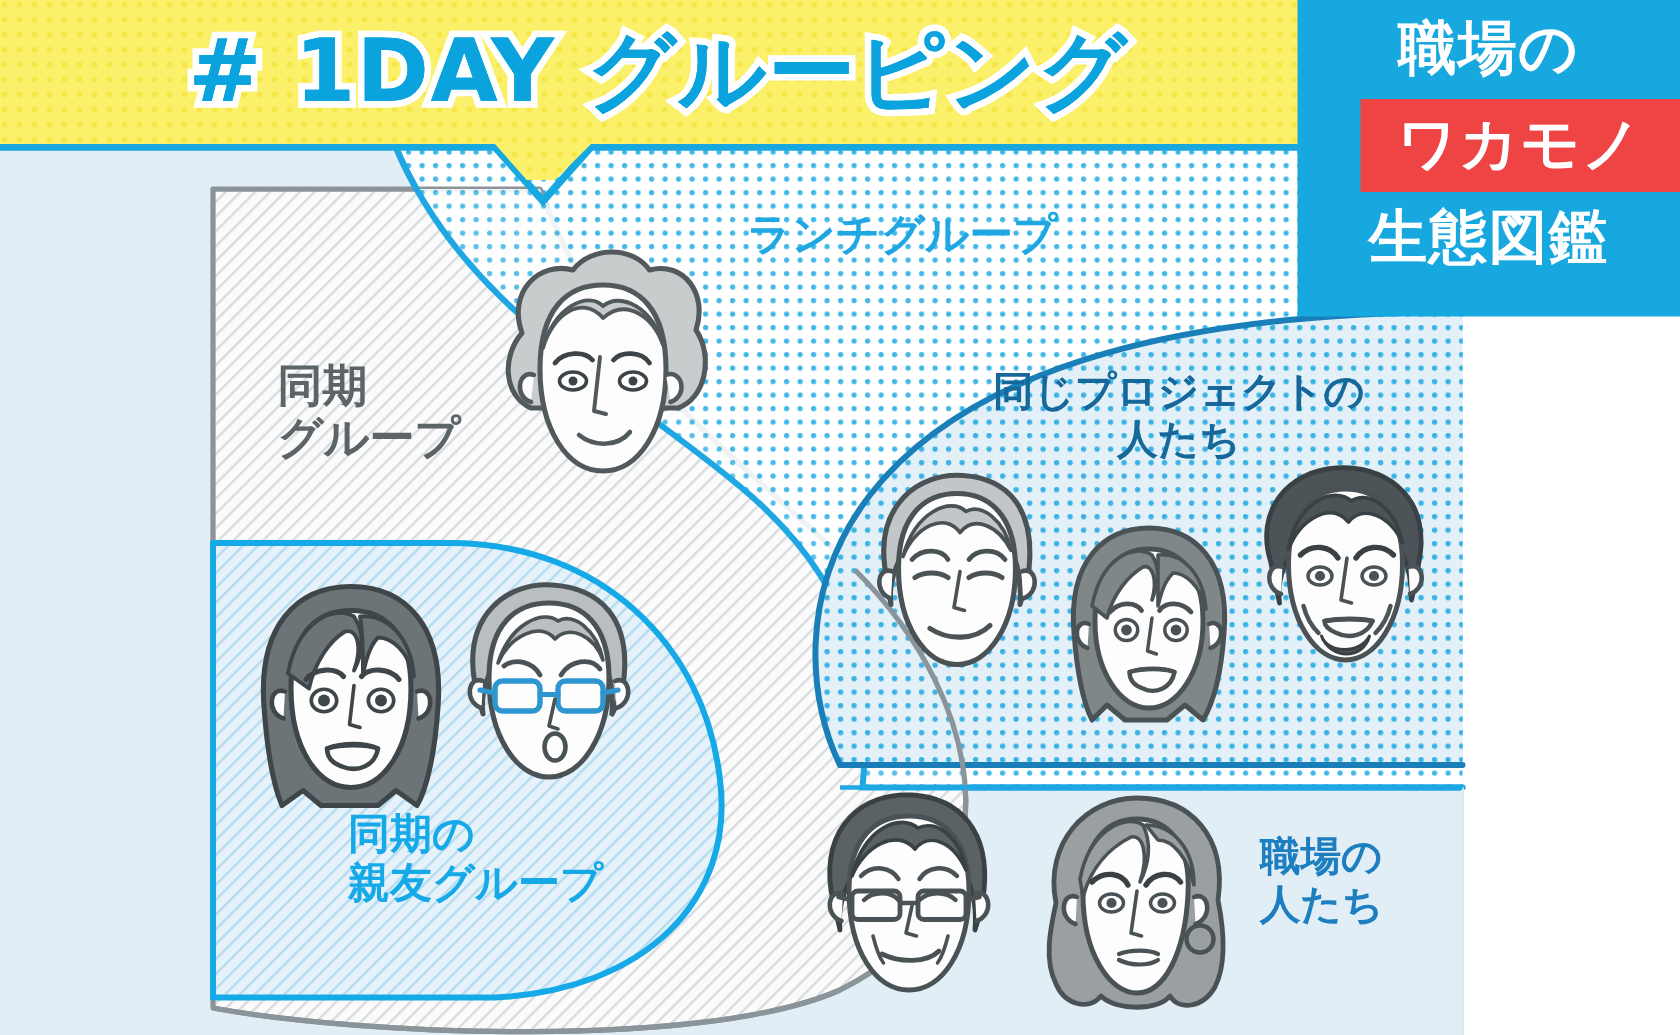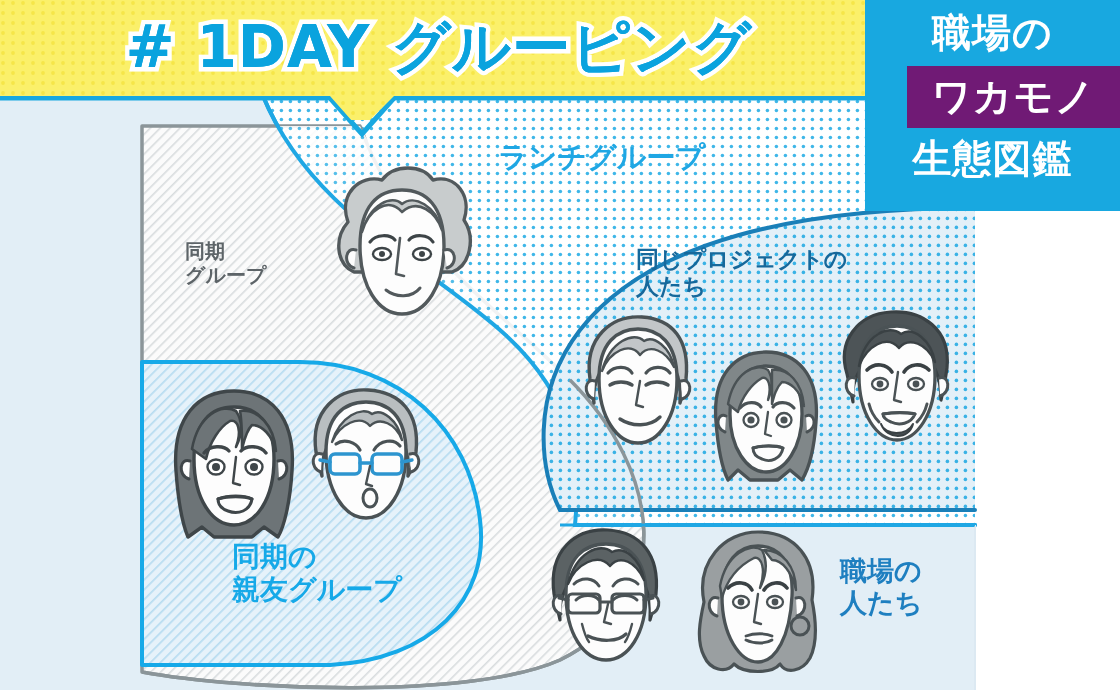--- a/index.html
+++ b/index.html
@@ -28,33 +28,33 @@
   }
 
   
   #badge{position:absolute;right:0;top:0;width:255px;height:211px;background:#18a8e0;z-index:45;}
   #badge .line{
     color:#ffffff;font-size:39px;font-weight:bold;line-height:1.06;
     text-align:center;font-family:"DejaVu Sans","Liberation Sans",sans-serif;
     letter-spacing:1px;
   }
   #badge-l1{position:absolute;left:0;right:0;top:12px;}
-  #badge-l2wrap{position:absolute;left:42px;right:0;top:66px;height:62px;background:#701a75;display:flex;align-items:center;justify-content:center;}
+  #badge-l2wrap{position:absolute;left:42px;right:0;top:66px;height:62px;background:#ef4444;display:flex;align-items:center;justify-content:center;}
   #badge-l3{position:absolute;left:0;right:0;top:138px;}
   #badge-tick{position:absolute;left:14px;top:96px;width:34px;height:3px;background:#18a8e0;z-index:46;}
 
   
   #venn{position:absolute;left:0;top:0;width:1120px;height:690px;z-index:10;}
 
   
   .lbl{position:absolute;font-weight:bold;line-height:1.18;white-space:pre-line;z-index:30;
        font-family:Liberation Serif, serif;}
-  #lbl-douki{left:185px;top:240px;width:200px;font-size:20px;color:#5d6468;text-align:left;}
+  #lbl-douki{left:185px;top:240px;width:200px;font-size:30px;color:#5d6468;text-align:left;}
   #lbl-lunch{left:498px;top:140px;font-size:29px;color:#1fa7e4;}
-  #lbl-project{left:636px;top:246px;width:300px;font-size:23px;color:#16689b;text-align:left;}
+  #lbl-project{left:636px;top:246px;width:300px;font-size:27px;color:#16689b;text-align:center;}
   #lbl-shinyuu{left:232px;top:540px;width:240px;font-size:28px;color:#16a9e8;text-align:left;}
   #lbl-shokuba{left:840px;top:556px;width:150px;font-size:27px;color:#1e7fc0;text-align:left;}
 </style>
 </head>
 <body>
 
 <div id="stage">
 
   <svg id="venn" viewBox="0 0 1120 690">
     <defs>

